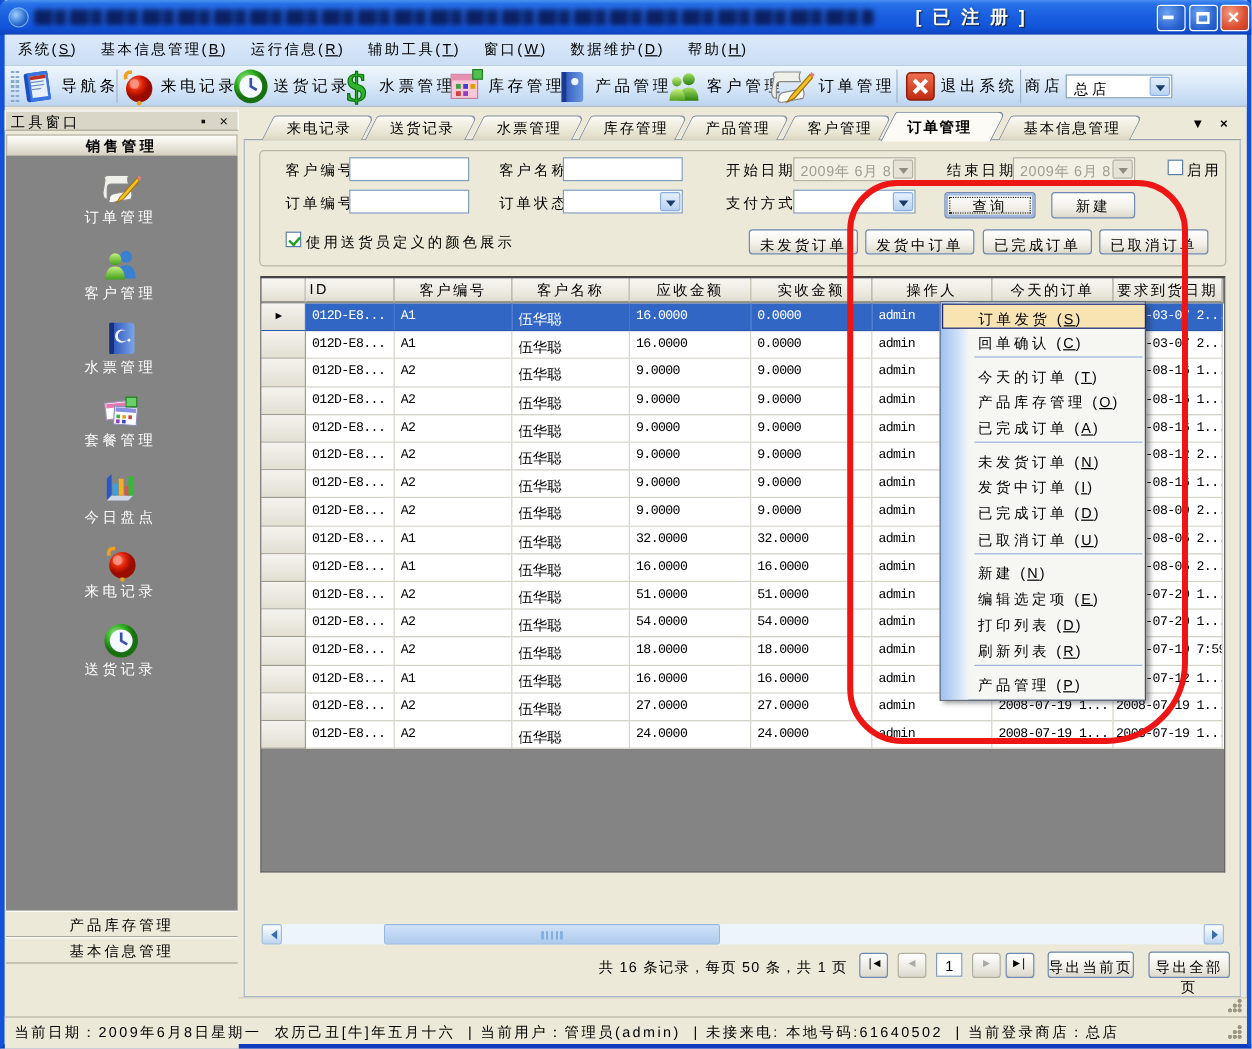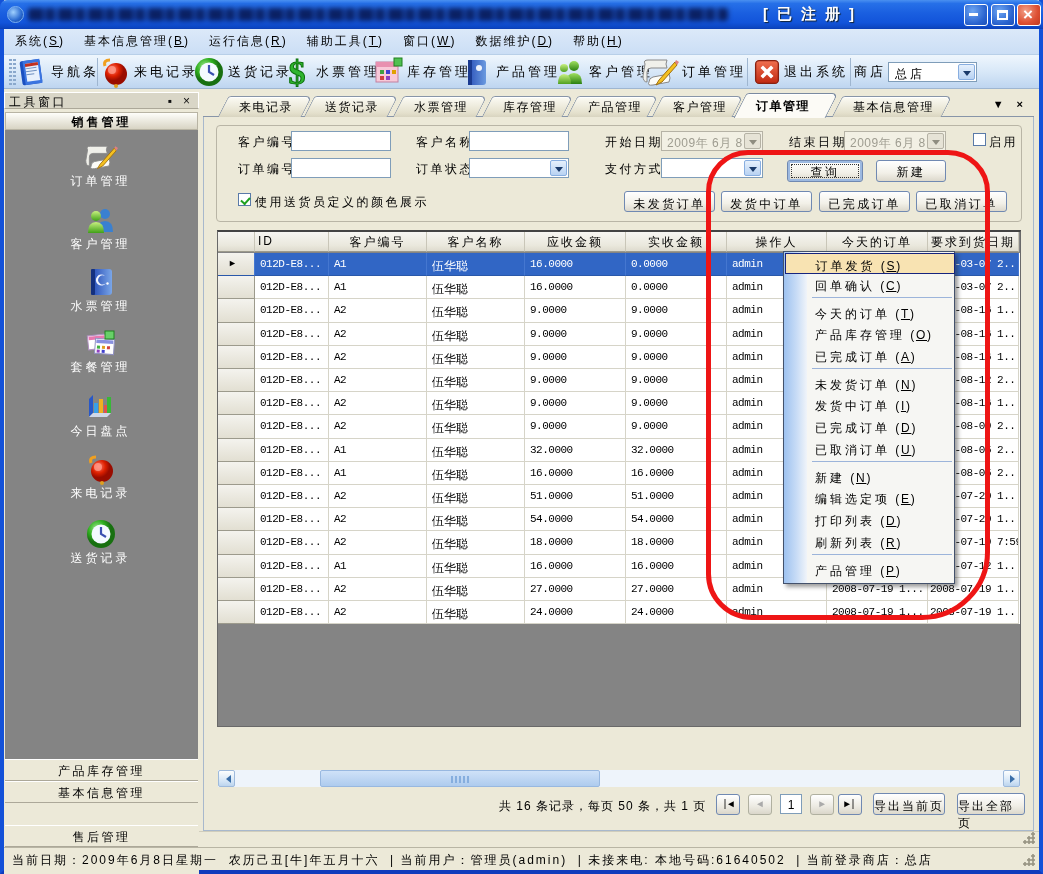--- a/index.html
+++ b/index.html
@@ -83,21 +83,21 @@
 .sbtn.l::after{border-right:5px solid #3a6ea8;left:3px}
 .sbtn.r::after{border-left:5px solid #3a6ea8;left:6px}
 #hthumb{position:absolute;left:102px;top:0;width:280px;height:17px;background:linear-gradient(180deg,#cfe2f8,#aecbee);border:1px solid #98b8e0;border-radius:2px}
 #hthumb::after{content:'';position:absolute;left:130px;top:5px;width:18px;height:7px;background:repeating-linear-gradient(90deg,#86aede 0 2px,transparent 2px 4px)}
 
 #pager{position:absolute;left:1px;top:671px;width:828px;height:42px;background:#ece9d8}
 #pager .ptext{position:absolute;left:294px;top:10px;letter-spacing:1px}
 .pbtn{position:absolute;top:6px;width:24px;height:21px;background:linear-gradient(180deg,#fff,#eceae2 60%,#dad6ca);border:1px solid #7089b2;border-radius:3px;text-align:center;font-size:10px;padding-top:4px;font-family:"Liberation Mono";color:#000}
 .pbtn.dis{color:#aaa;border-color:#b0b0a0}
 .pnum{position:absolute;top:6px;width:22px;height:20px;border:1px solid #7f9db9;background:#fff;text-align:center;padding-top:3px}
-.expbtn{position:absolute;top:5px;height:22px;background:linear-gradient(180deg,#fff,#f0eee6 60%,#dcd8cc);border:1px solid #7089b2;border-radius:3px;text-align:left;letter-spacing:2px;padding-top:4px}
+.expbtn{position:absolute;top:5px;height:22px;background:linear-gradient(180deg,#fff,#f0eee6 60%,#dcd8cc);border:1px solid #7089b2;border-radius:3px;text-align:center;letter-spacing:2px;padding-top:4px}
 
 #strip1{position:absolute;left:199px;top:831px;width:840px;height:16px;background:#ece9d8;border-top:1px solid #d0cdbc}
 #statusbar{position:absolute;left:4px;top:847px;width:1035px;height:23px;background:#ece9d8;border-top:1px solid #b8b5a4;padding:4px 0 0 8px;white-space:nowrap;letter-spacing:2px}
 .gripdots{position:absolute;right:2px;bottom:2px;width:12px;height:12px;background:
  radial-gradient(circle at 10px 10px,#9a9786 1.5px,transparent 2px),
  radial-gradient(circle at 6px 10px,#9a9786 1.5px,transparent 2px),
  radial-gradient(circle at 10px 6px,#9a9786 1.5px,transparent 2px),
  radial-gradient(circle at 2px 10px,#9a9786 1.5px,transparent 2px),
  radial-gradient(circle at 10px 2px,#9a9786 1.5px,transparent 2px),
  radial-gradient(circle at 6px 6px,#9a9786 1.5px,transparent 2px)}
@@ -368,21 +368,20 @@
             <stop offset="0.6" stop-color="#30b020"></stop>
             <stop offset="1" stop-color="#187010"></stop>
           </radialGradient>
         </defs>
       </svg>
       <div class="lbl">送货记录</div>
     </div>
 
  <div class="sbbar" style="top:670px">产品库存管理</div>
  <div class="sbbar" style="top:692px">基本信息管理</div>
- <div class="sbbar" style="top:736px">售后管理</div>
 </div>
 
 <div id="main">
  <div id="tabstrip">
   <div class="tab" style="left:20px;width:84px">来电记录</div>
 <div class="tab" style="left:106px;width:84px">送货记录</div>
 <div class="tab" style="left:195px;width:84px">水票管理</div>
 <div class="tab" style="left:284px;width:81px">库存管理</div>
 <div class="tab" style="left:369px;width:81px">产品管理</div>
 <div class="tab" style="left:454px;width:81px">客户管理</div>

